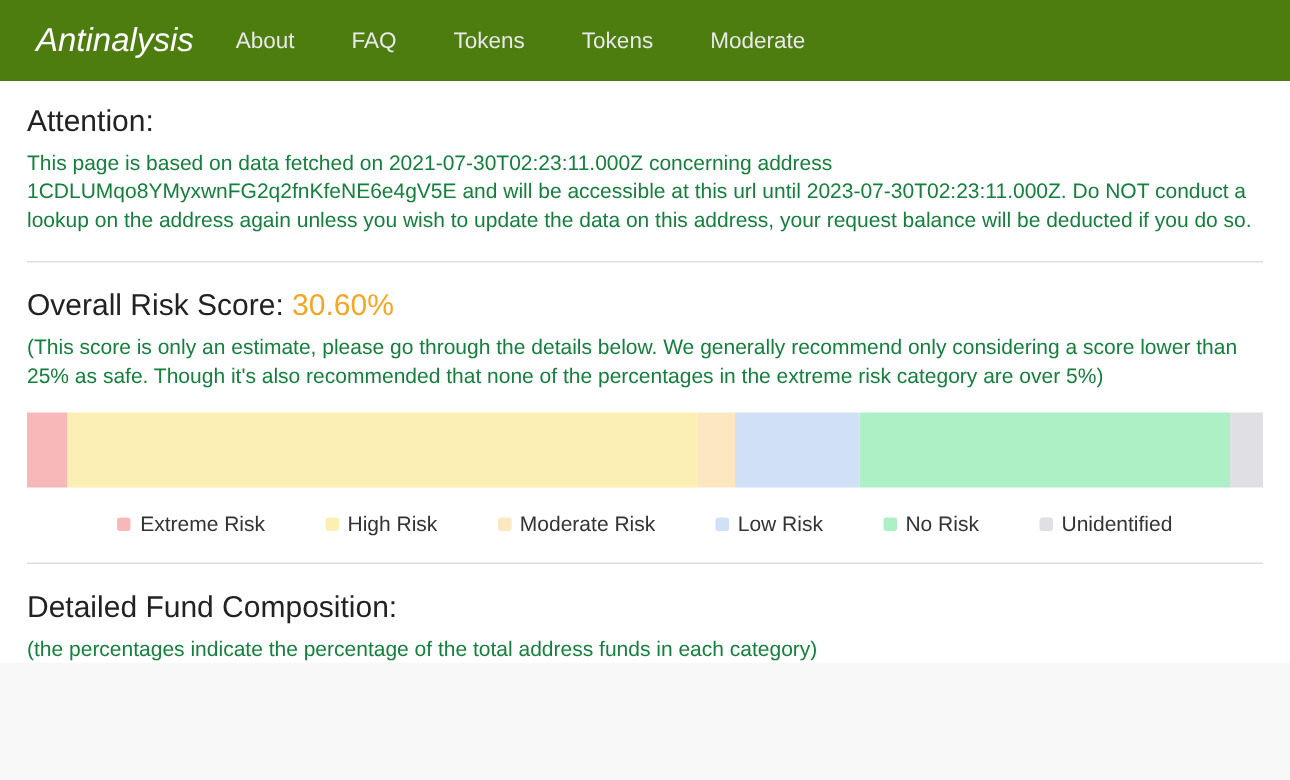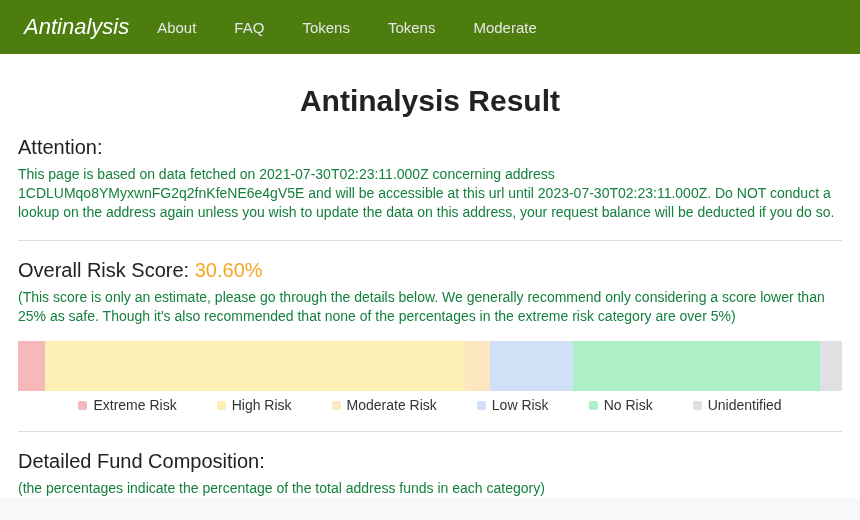--- a/index.html
+++ b/index.html
@@ -15,40 +15,39 @@
     hr.sep { border: none; border-top: 1px solid #ddd; margin: 18px 0; }
     .score-line { font-size: 20px; color: #222; margin-bottom: 6px; }
     .score-val { color: #f5a623; }
     .risk-bar { display: flex; height: 50px; width: 100%; margin-top: 16px; }
     .seg-extreme { background: #f6b8b8; }
     .seg-high { background: #fcefb3; }
     .seg-moderate { background: #fce7c0; }
     .seg-low { background: #cfe0f7; }
     .seg-norisk { background: #aef0c6; }
     .seg-unid { background: #e0e0e4; }
-    .legend { display: flex; justify-content: center; gap: 40px; margin-top: 6px; font-size: 14px; color: #333; }
+    .legend { display: flex; justify-content: center; gap: 40px; margin-top: 16px; font-size: 14px; color: #333; }
     .legend-item { display: flex; align-items: center; gap: 6px; }
     .swatch { width: 9px; height: 9px; border-radius: 2px; display: inline-block; }
   </style>
 </head>
 <body>
 
 <div class="navbar">
   <div class="brand">Antinalysis</div>
   <div class="nav-links">
     <span class="nav-link">About</span>
     <span class="nav-link">FAQ</span>
     <span class="nav-link">Tokens</span>
     <span class="nav-link">Tokens</span>
     <span class="nav-link">Moderate</span>
   </div>
 </div>
 
 <div class="content">
-  <h1 class="page-title">Antinalysis Result</h1>
 
   <div class="section-heading">Attention:</div>
   <div class="body-text">This page is based on data fetched on 2021-07-30T02:23:11.000Z concerning address 1CDLUMqo8YMyxwnFG2q2fnKfeNE6e4gV5E and will be accessible at this url until 2023-07-30T02:23:11.000Z. Do NOT conduct a lookup on the address again unless you wish to update the data on this address, your request balance will be deducted if you do so.</div>
 
   <hr class="sep">
 
   <div class="score-line">
     <span>Overall Risk Score: </span><span class="score-val">30.60%</span>
   </div>
   <div class="body-text">(This score is only an estimate, please go through the details below. We generally recommend only considering a score lower than 25% as safe. Though it's also recommended that none of the percentages in the extreme risk category are over 5%)</div>

